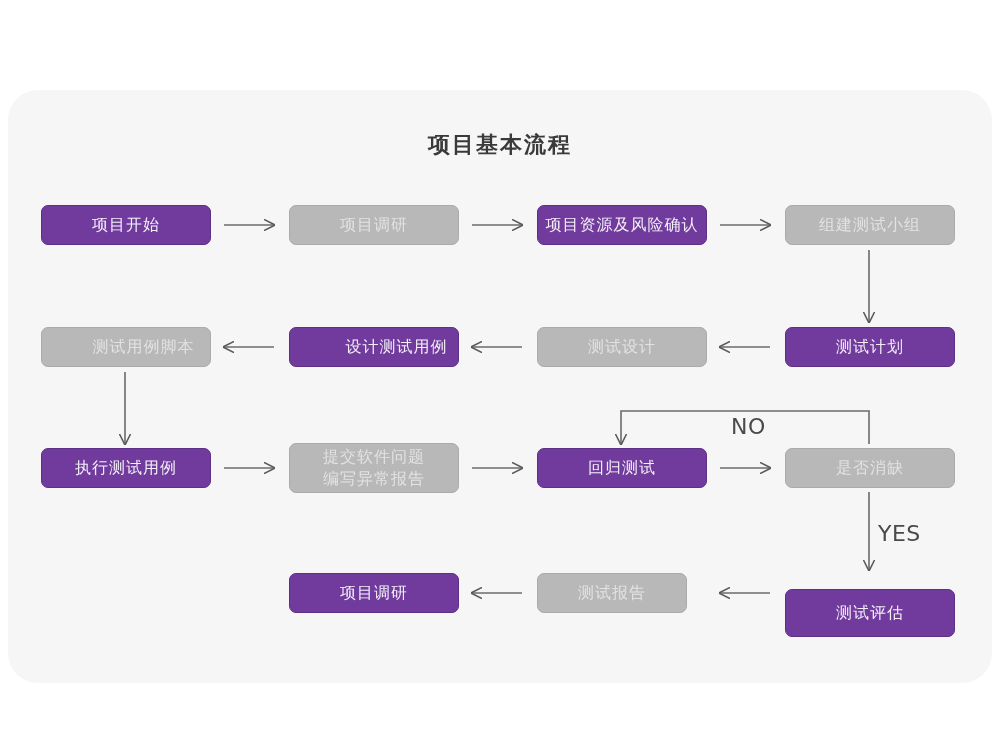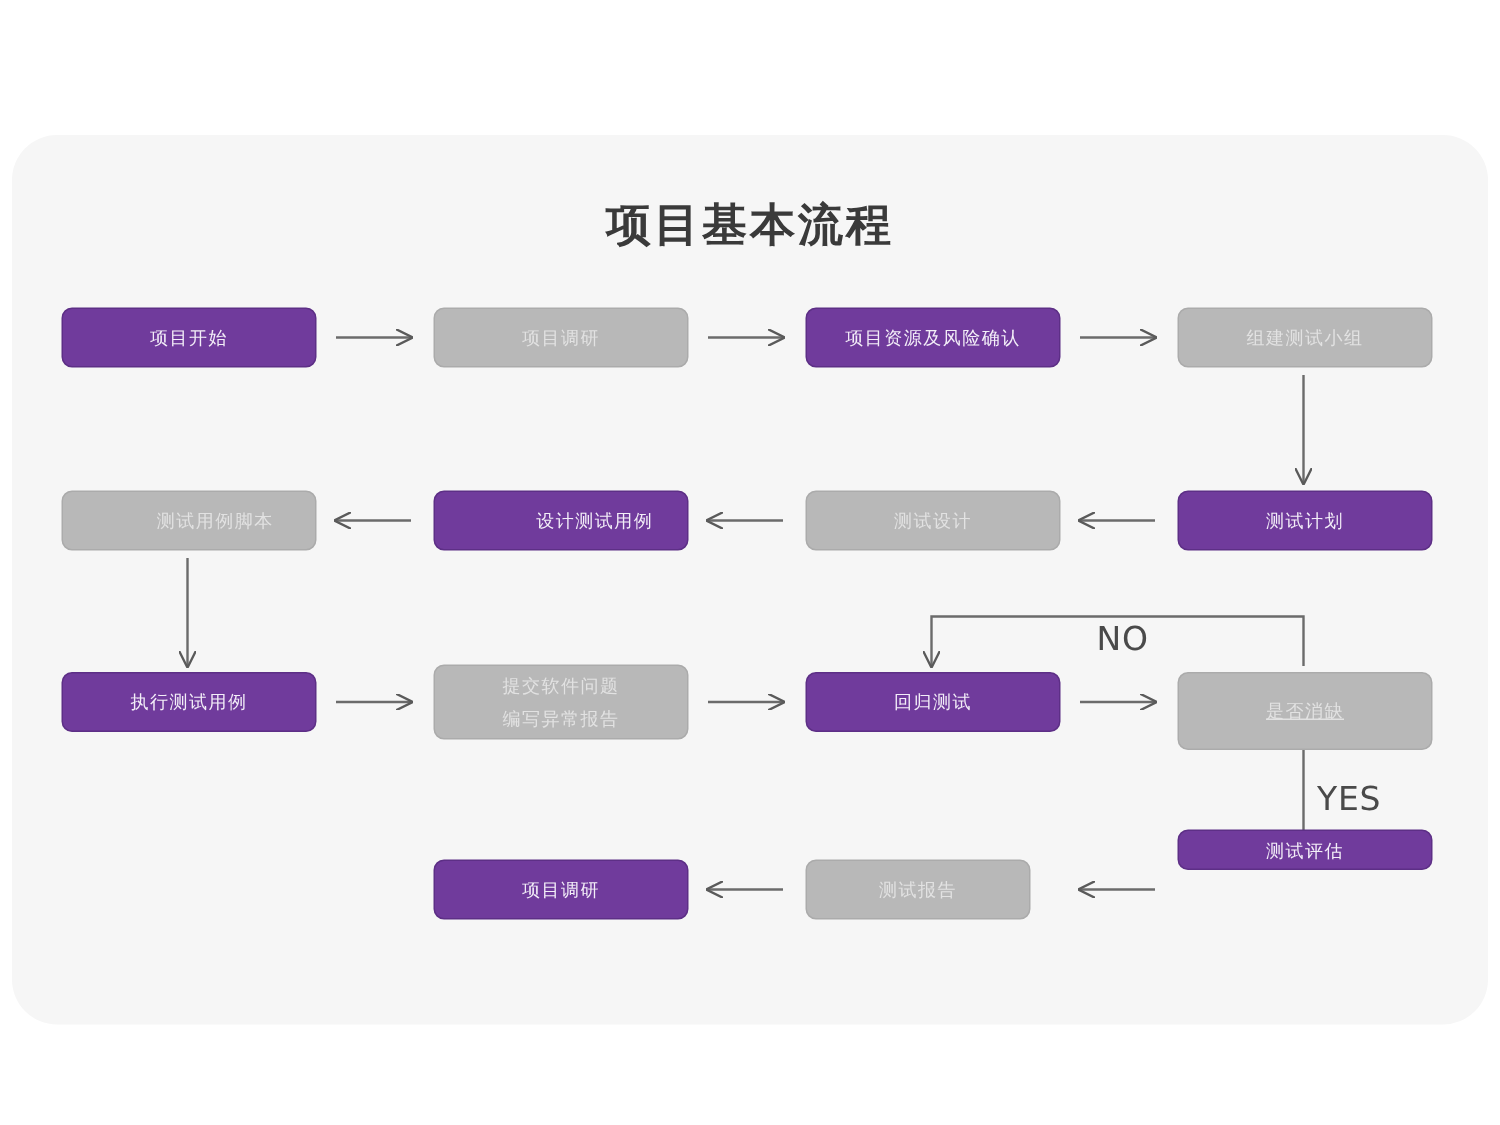--- a/index.html
+++ b/index.html
@@ -29,21 +29,21 @@
     background: #f6f6f6;
     border-radius: 30px;
   }
 
   .diagram-title {
     position: absolute;
     left: 0;
     top: 130px;
     width: 1000px;
     text-align: center;
-    font-size: 30px;
+    font-size: 22px;
     font-weight: 600;
     color: #3a3a3a;
     letter-spacing: 2px;
   }
 
   
   #connectors {
     position: absolute;
     left: 0;
     top: 0;
@@ -53,21 +53,21 @@
 
   
   .node {
     position: absolute;
     box-sizing: border-box;
     display: flex;
     align-items: center;
     justify-content: center;
     text-align: center;
     border-radius: 7px;
-    font-size: 12px;
+    font-size: 16px;
     line-height: 22px;
     letter-spacing: 1px;
     white-space: pre-line;
     user-select: none;
   }
   .node.purple {
     background: #703B9C;
     border: 1px solid #5d2f86;
     color: #f3eef8;
   }
@@ -137,19 +137,19 @@
 
   <div class="node gray" style="left:41px;  top:327px; width:170px; height:40px;padding-left:35px;">测试用例脚本</div>
   <div class="node purple" style="left:289px; top:327px; width:170px; height:40px;padding-left:45px;">设计测试用例</div>
   <div class="node gray" style="left:537px; top:327px; width:170px; height:40px;">测试设计</div>
   <div class="node purple" style="left:785px; top:327px; width:170px; height:40px;">测试计划</div>
 
   <div class="node purple" style="left:41px;  top:448px; width:170px; height:40px;">执行测试用例</div>
   <div class="node gray" style="left:289px; top:443px; width:170px; height:50px;">提交软件问题
 编写异常报告</div>
   <div class="node purple" style="left:537px; top:448px; width:170px; height:40px;">回归测试</div>
-  <div class="node gray" style="left:785px; top:448px; width:170px; height:52px;text-decoration:underline;">是否消缺</div>
+  <div class="node gray" style="left:785px; top:448px; width:170px; height:40px;">是否消缺</div>
 
   <div class="node purple" style="left:289px; top:573px; width:170px; height:40px;">项目调研</div>
   <div class="node gray" style="left:537px; top:573px; width:150px; height:40px;">测试报告</div>
-  <div class="node purple" style="left:785px; top:553px; width:170px; height:27px;">测试评估</div>
+  <div class="node purple" style="left:785px; top:589px; width:170px; height:48px;">测试评估</div>
 
 </div>
 
 </body></html>

